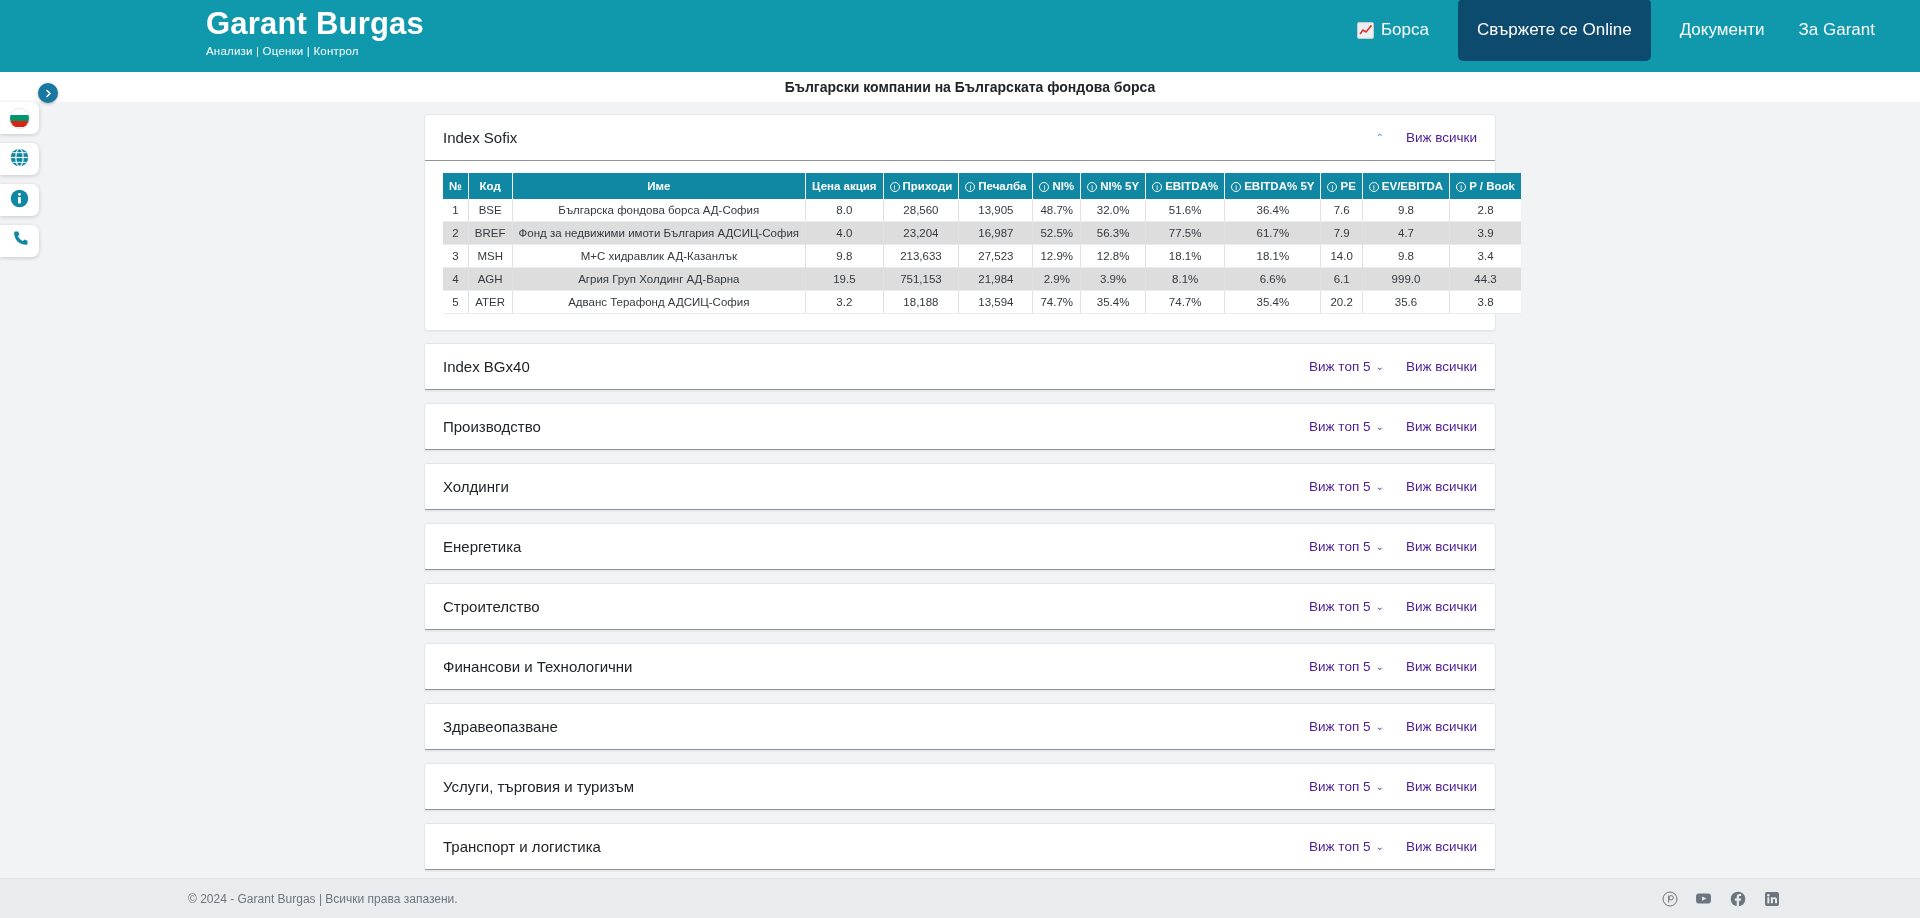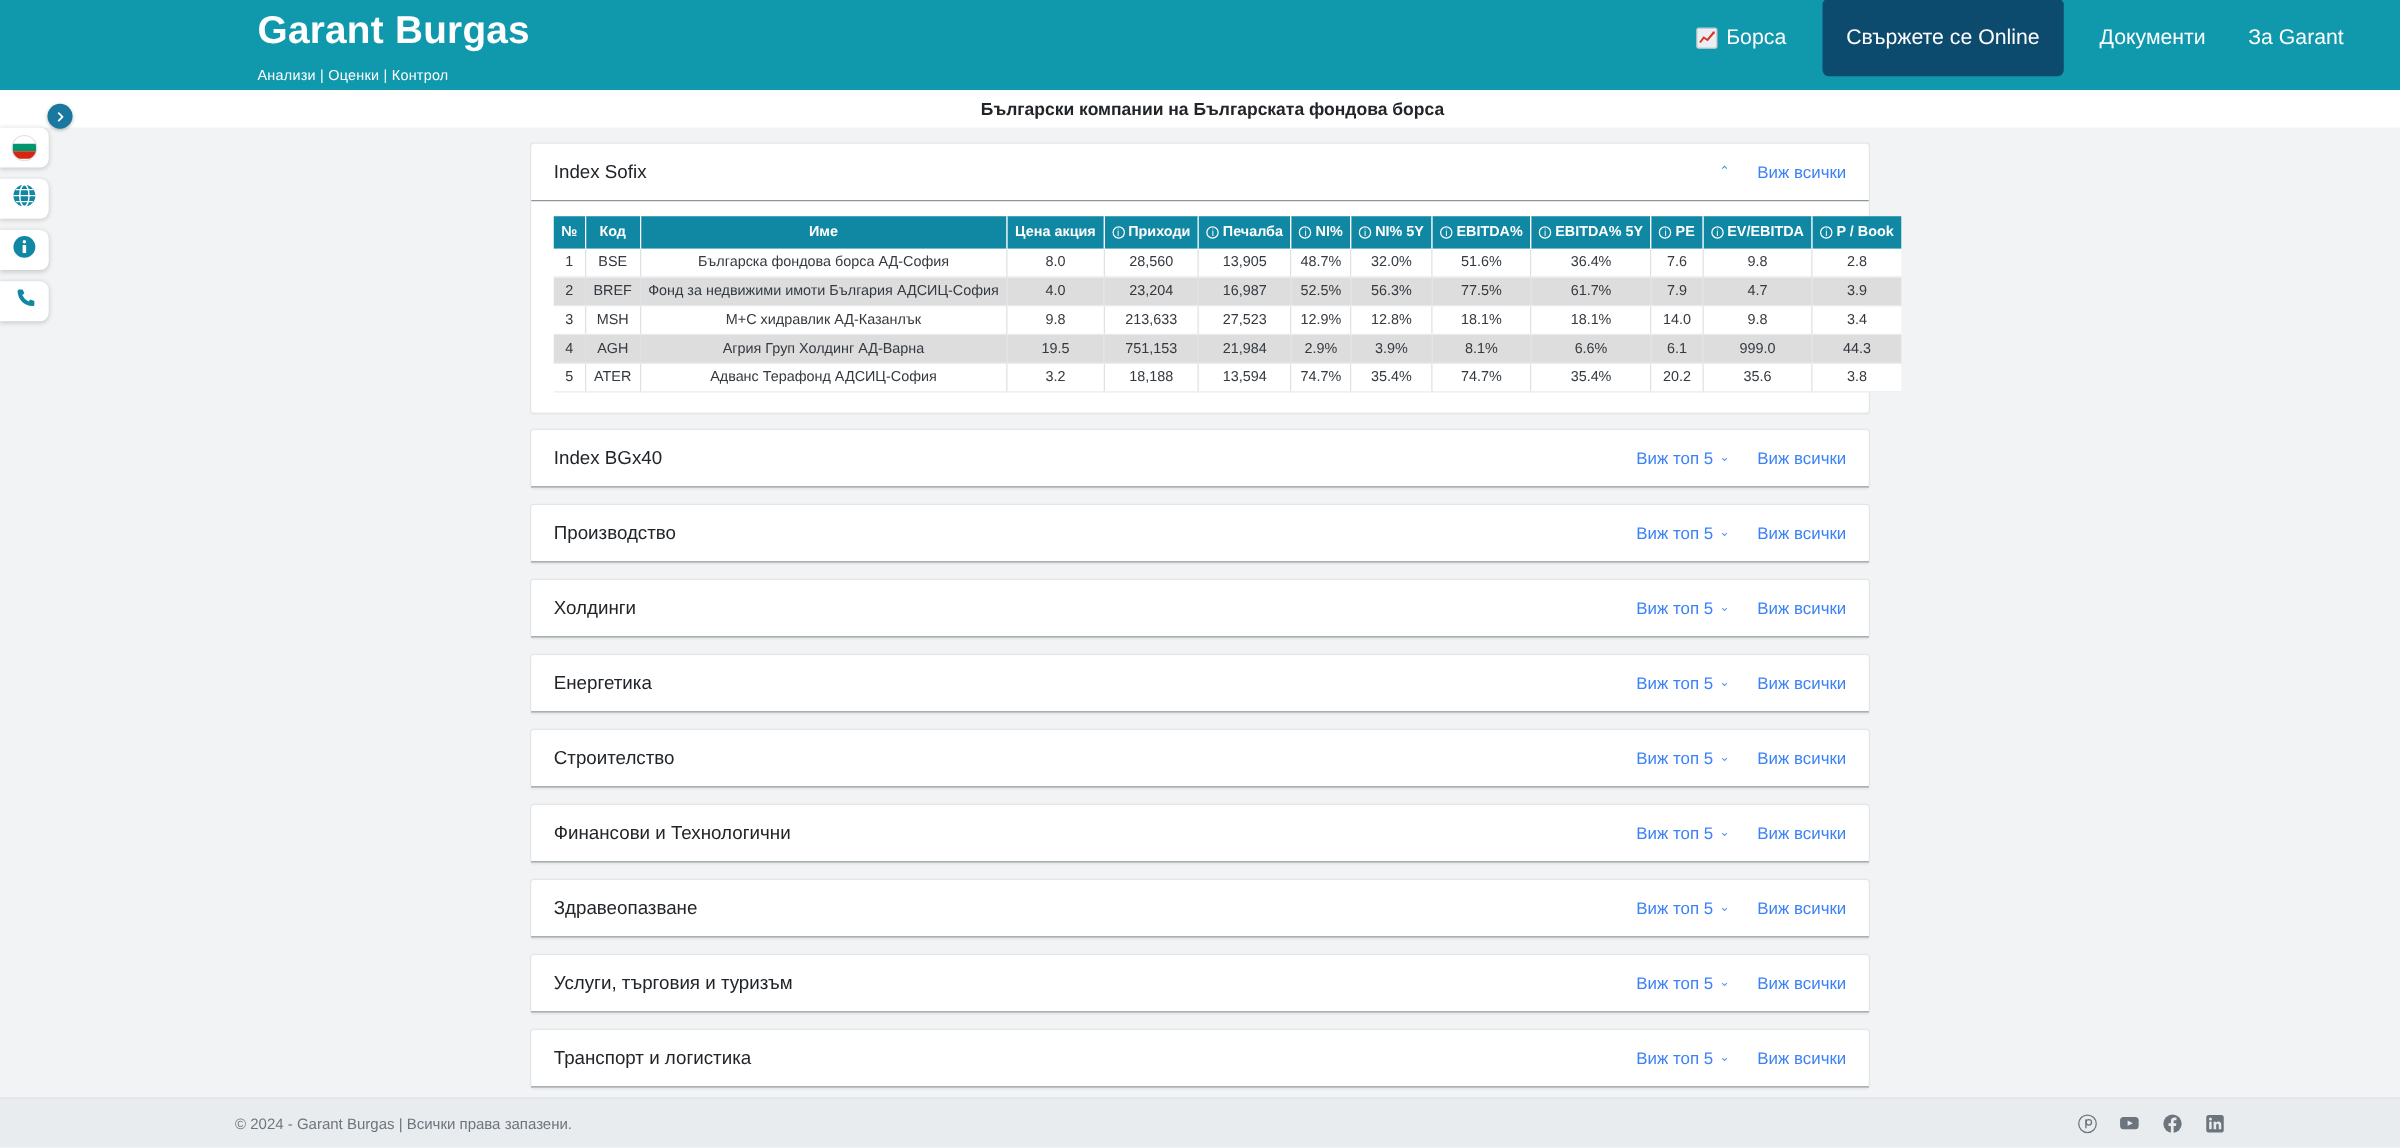--- a/index.html
+++ b/index.html
@@ -31,21 +31,21 @@
     color: #ffffff;
     font-size: 31px;
     font-weight: bold;
     letter-spacing: 0.2px;
     line-height: 36px;
   }
   .brand-sub {
     color: #ffffff;
     font-size: 11.5px;
     line-height: 14px;
-    margin-top: 12px;
+    margin-top: 2px;
     letter-spacing: 0.2px;
   }
   .main-nav {
     position: absolute;
     right: 28px;
     top: 0;
     height: 60px;
     display: flex;
     align-items: center;
     gap: 0px;
@@ -179,21 +179,21 @@
     font-size: 15px;
     color: #212529;
     flex: 1;
   }
   .panel-actions {
     display: flex;
     align-items: center;
     gap: 22px;
   }
   .panel-link {
-    color: #3b82f6;
+    color: #4c1d95;
     font-size: 13.5px;
     text-decoration: none;
     cursor: pointer;
     display: flex;
     align-items: center;
     gap: 5px;
     white-space: nowrap;
   }
   .caret { font-size: 10px; line-height: 1; opacity: .85; }
 

